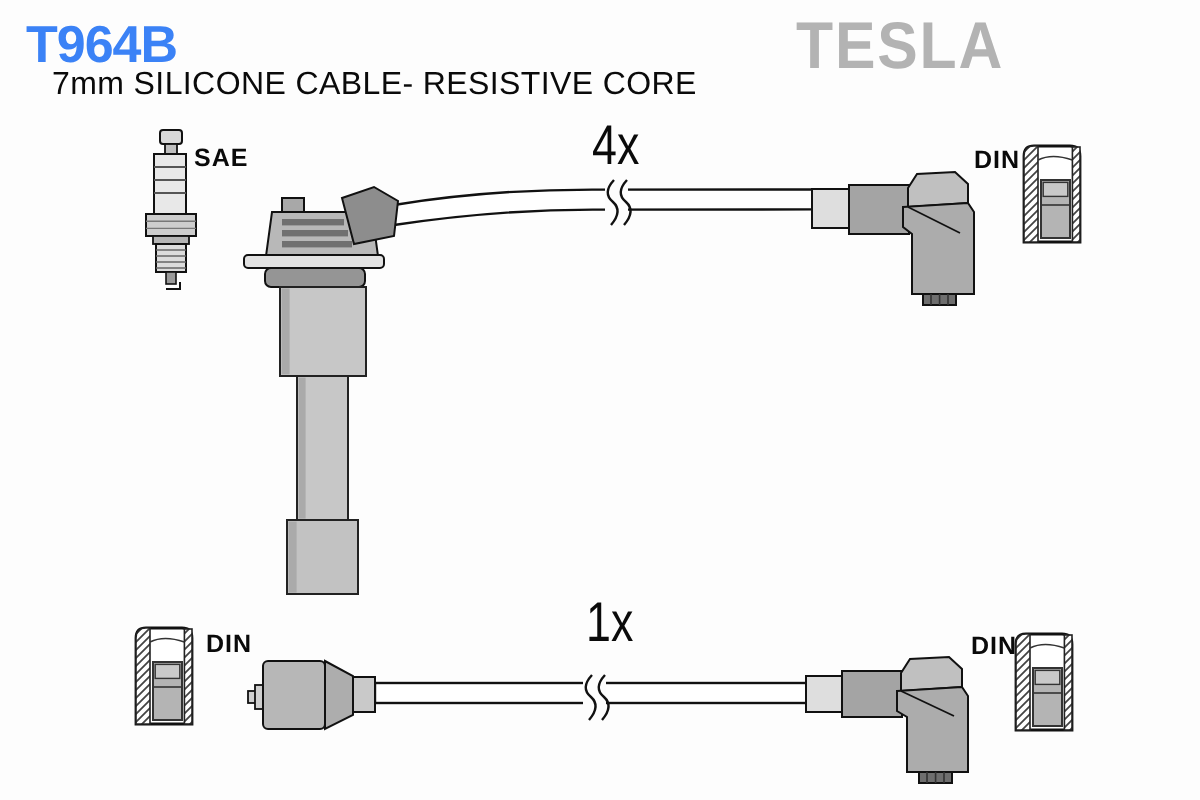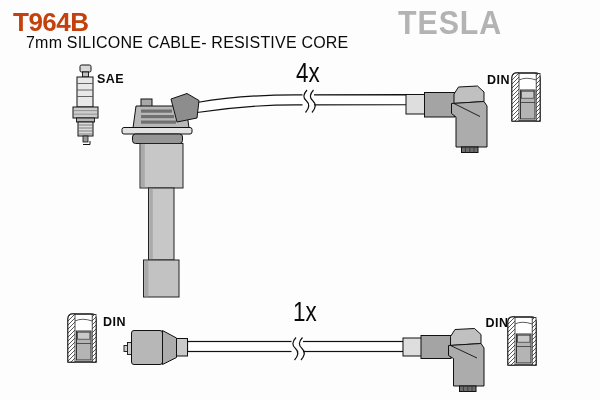--- a/index.html
+++ b/index.html
@@ -10,21 +10,21 @@
   *{margin:0;padding:0;box-sizing:border-box;}
   html,body{width:600px;height:400px;overflow:hidden;}
   body{
     background:var(--background);
     font-family:"Liberation Sans", sans-serif;
     position:relative;
   }
   .stage{position:absolute;inset:0;width:600px;height:400px;}
   .hdr-title{
     position:absolute;left:13px;top:9px;
-    font-size:26px;font-weight:bold;letter-spacing:-0.5px;color:#c2410c;
+    font-size:26px;font-weight:bold;letter-spacing:-0.5px;color:#3b82f6;
     line-height:1;
   }
   .hdr-sub{
     position:absolute;left:26px;top:35px;
     font-size:16px;color:#0a0a0a;letter-spacing:0.2px;line-height:1;
   }
   .brand{
     position:absolute;left:398px;top:6px;
     font-size:33px;font-weight:bold;color:var(--brand-gray);
     letter-spacing:1px;line-height:1;

